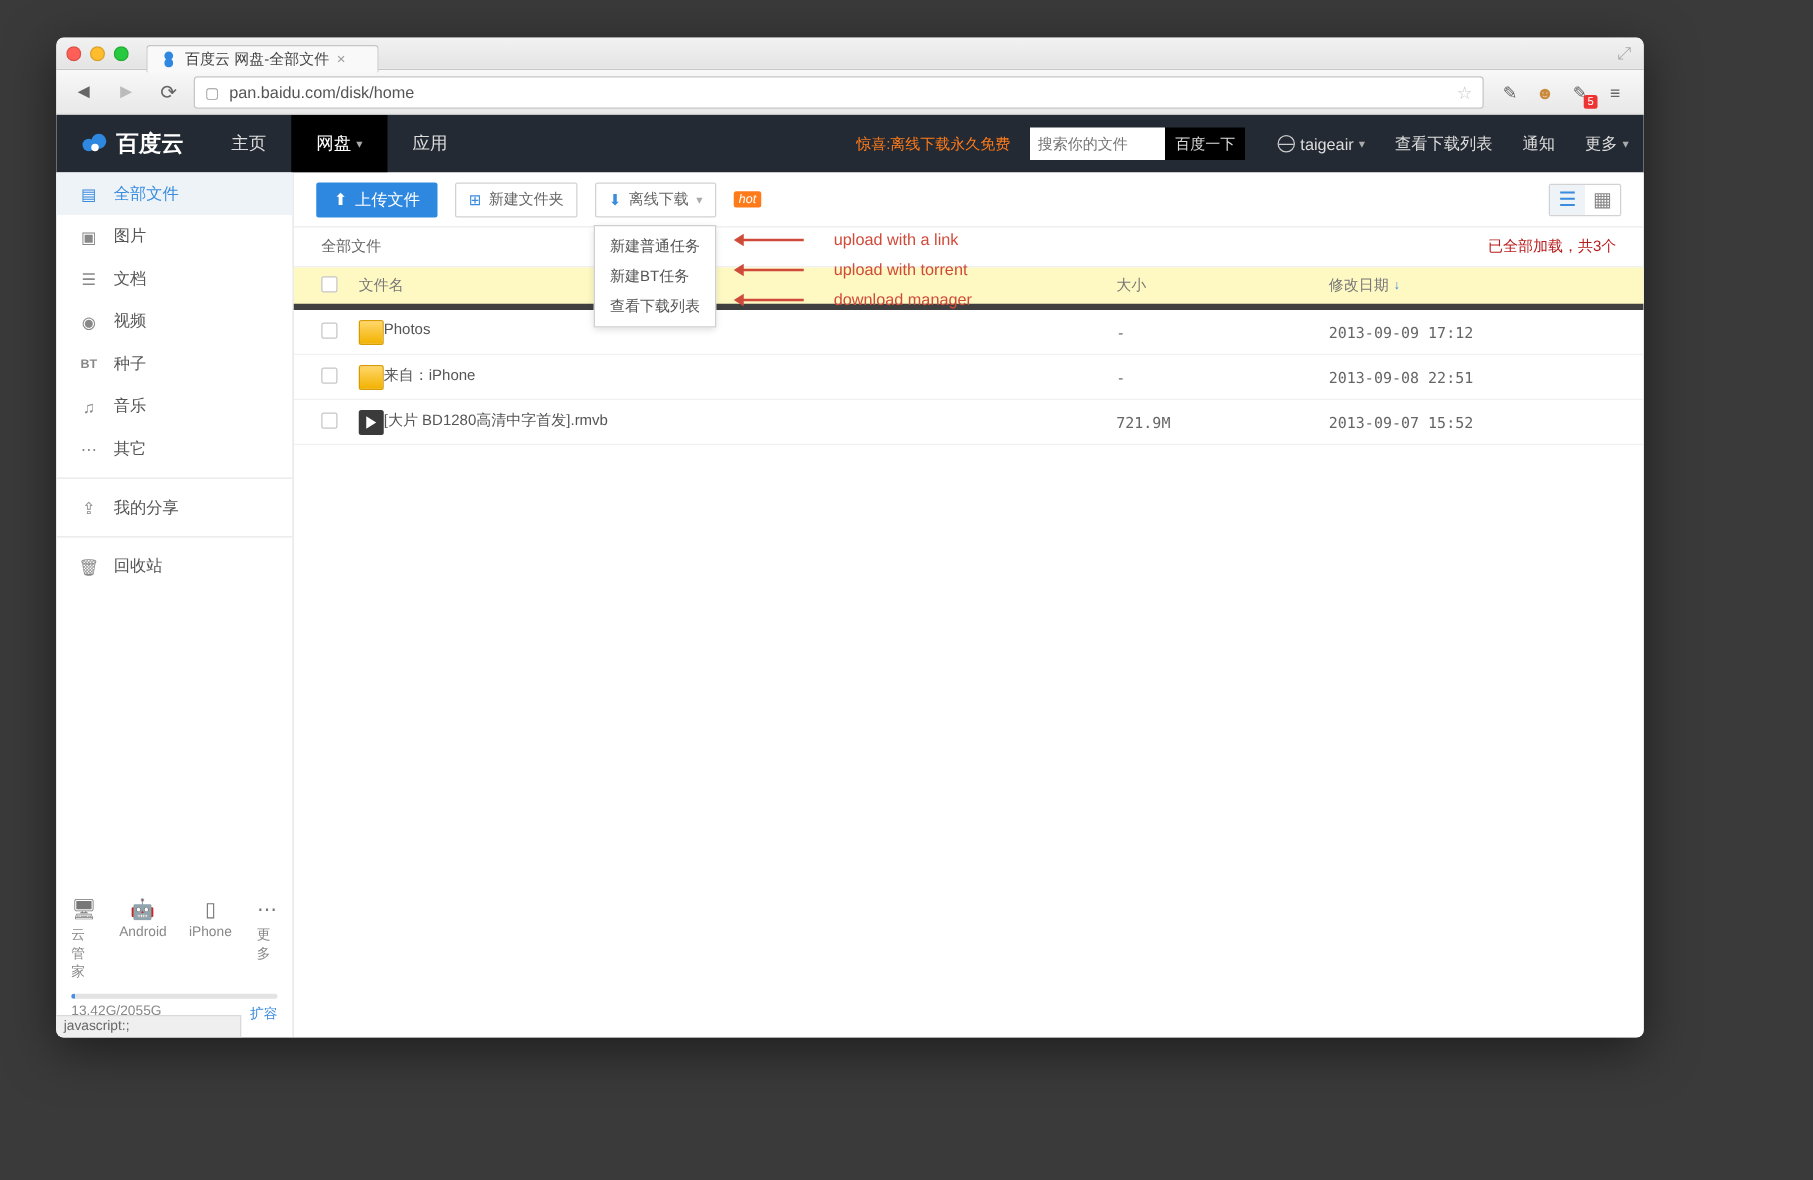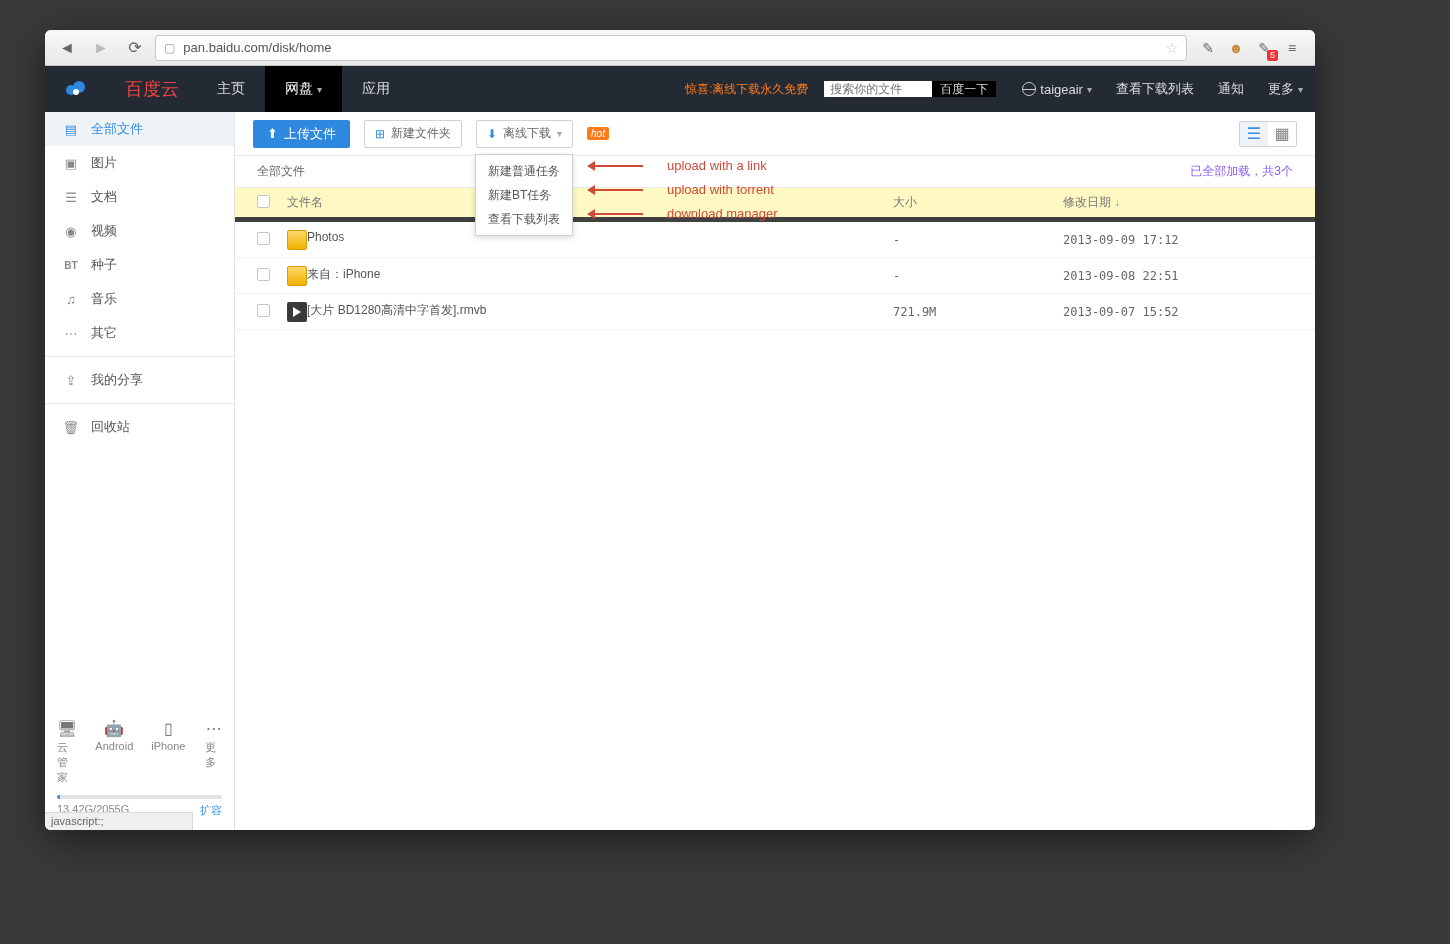--- a/index.html
+++ b/index.html
@@ -21,26 +21,26 @@
   .url-icon { color:#9a9a9a; font-size:12px; }
   .star { color:#c6c6c6; font-size:14px; }
   .ext-icons { display:flex; gap:10px; align-items:center; padding:0 6px; }
   .ext-icons .ic { width:18px; height:18px; display:flex; align-items:center; justify-content:center; font-size:14px; color:#666; }
   .badge5 { position:relative; }
   .badge5::after { content:"5"; position:absolute; bottom:-4px; right:-5px; background:#e33; color:#fff; font-size:9px; width:11px; height:11px; border-radius:2px; line-height:11px; text-align:center;}
 
   .header { height: 46px; background: #242a33; display: flex; align-items: center; color:#e6e6e6; }
   .logo { display:flex; align-items:center; gap:6px; padding:0 18px; }
   .logo-mark { width:24px; height:24px; }
-  .logo-text { font-size:18px; font-weight:normal; color:#ef4444;margin-left:32px; }
+  .logo-text { font-size:18px; font-weight:bold; color:#ffffff; }
   .nav-item { padding: 0 20px; height:46px; display:flex; align-items:center; font-size:14px; color:#ddd; gap:4px;}
   .nav-item.active { background:#000; color:#fff; }
   .header-fill { flex:1; }
   .promo { color:#ff7b1a; font-size:12px; margin-right:16px; white-space:nowrap;}
-  .search-wrap { display:flex; height:16px; margin-right:14px;}
+  .search-wrap { display:flex; height:26px; margin-right:14px;}
   .search-wrap input { width: 108px; border:none; background:#fff; padding:0 6px; font-size:12px; outline:none;}
   .search-wrap button { border:none; background:#000000; color:#ddd; font-size:12px; padding:0 8px;}
   .hdr-link { font-size:13px; color:#ddd; padding:0 12px; display:flex; align-items:center; gap:4px;}
   .globe { width:14px; height:14px; border:1.5px solid #ccc; border-radius:50%; display:inline-block; position:relative;}
   .globe::before{content:""; position:absolute; left:0; right:0; top:50%; border-top:1px solid #ccc;}
   .chev-down { font-size:10px; color:#aaa; }
 
   .main-area { flex:1; display:flex; background:#fff; overflow:hidden;}
   .sidebar { width: 190px; border-right:1px solid #e4e4e4; display:flex; flex-direction:column;}
   .side-item { display:flex; align-items:center; gap:12px; height:34px; padding:0 18px; font-size:13px; color:#555; }
@@ -62,21 +62,21 @@
   .btn-upload { background:#2f88e0; color:#fff; border:none; height:28px; padding:0 14px; border-radius:2px; font-size:13px; display:flex; align-items:center; gap:6px;}
   .btn-outline { background:#fff; border:1px solid #d2d2d2; height:28px; padding:0 10px; border-radius:2px; font-size:12px; color:#666; display:flex; align-items:center; gap:6px;}
   .btn-outline .bicon { color:#3a8cde; }
   .badge-hot { background:#ff7b1a; color:#fff; font-size:10px; border-radius:2px; padding:1px 4px; font-style:italic;}
   .toolbar-fill { flex:1; }
   .view-toggle { display:flex; border:1px solid #d2d2d2; border-radius:2px; overflow:hidden; }
   .view-toggle .vt { width:28px; height:24px; display:flex; align-items:center; justify-content:center; color:#888; }
   .view-toggle .vt.active { background:#eef3f8; color:#3a8cde; }
 
   .breadcrumb-row { height:32px; display:flex; align-items:center; padding:0 22px; font-size:12px; color:#666; justify-content:space-between; border-bottom:1px solid #ececec;}
-  .breadcrumb-row .loaded { color:#8b5cf6;}
+  .breadcrumb-row .loaded { color:#b91c1c;}
 
   .table-head { display:flex; align-items:center; height:34px; padding:0 22px; font-size:12px; color:#777; border-bottom:5px solid #404040; background:#fef9c3;}
   .col-check { width:30px;}
   .col-name { flex:1;}
   .col-size { width:170px;}
   .col-date { width:230px; display:flex; align-items:center; gap:4px;}
   .sort-arrow { color:#3a8cde; font-size:10px;}
   .checkbox { width:13px; height:13px; border:1px solid #c6c6c6; border-radius:2px; background:#fff; display:inline-block; }
 
   .row { display:flex; align-items:center; height:36px; padding:0 22px; font-size:12px; color:#555; border-bottom:1px solid #f1f1f1;}
@@ -94,20 +94,36 @@
   .arrow-left { width:50px; height:2px; background:#d04a3a; position:relative; }
   .arrow-left::before { content:""; position:absolute; left:-6px; top:-4px; border-right:8px solid #d04a3a; border-top:5px solid transparent; border-bottom:5px solid transparent; }
 
   .statusbar { position:absolute; left:0; bottom:0; width:148px; height:18px; background:#efefef; border-top:1px solid #d9d9d9; border-right:1px solid #d9d9d9; font-size:11px; color:#666; padding:2px 6px;}
 </style>
 </head>
 <body>
 
 <div class="mac-window">
 
+  <div class="titlebar">
+    <div class="traffic">
+      <div class="dot red"></div>
+      <div class="dot yellow"></div>
+      <div class="dot green"></div>
+    </div>
+    <div class="tab">
+      <svg width="14" height="14" viewBox="0 0 24 24">
+          <path fill="#2f88e0" d="M12 2a6 6 0 0 0-6 6c0 1.9.9 3.6 2.3 4.7A6 6 0 0 0 6 18a6 6 0 0 0 12 0 6 6 0 0 0-2.3-5.3A6 6 0 0 0 18 8a6 6 0 0 0-6-6z"></path>
+        </svg>
+      <span>百度云 网盘-全部文件</span>
+      <span class="close">×</span>
+    </div>
+    <div class="titlebar-fill"></div>
+    <span class="corner-icon">⤢</span>
+  </div>
 
   <div class="urlbar-row">
     <div class="nav-btn">◄</div>
     <div class="nav-btn disabled">►</div>
     <div class="nav-btn">⟳</div>
     <div class="urlbox">
       <span class="url-icon">▢</span>
       <span>pan.baidu.com/disk/home</span>
       <span style="flex:1"></span>
       <span class="star">☆</span>

